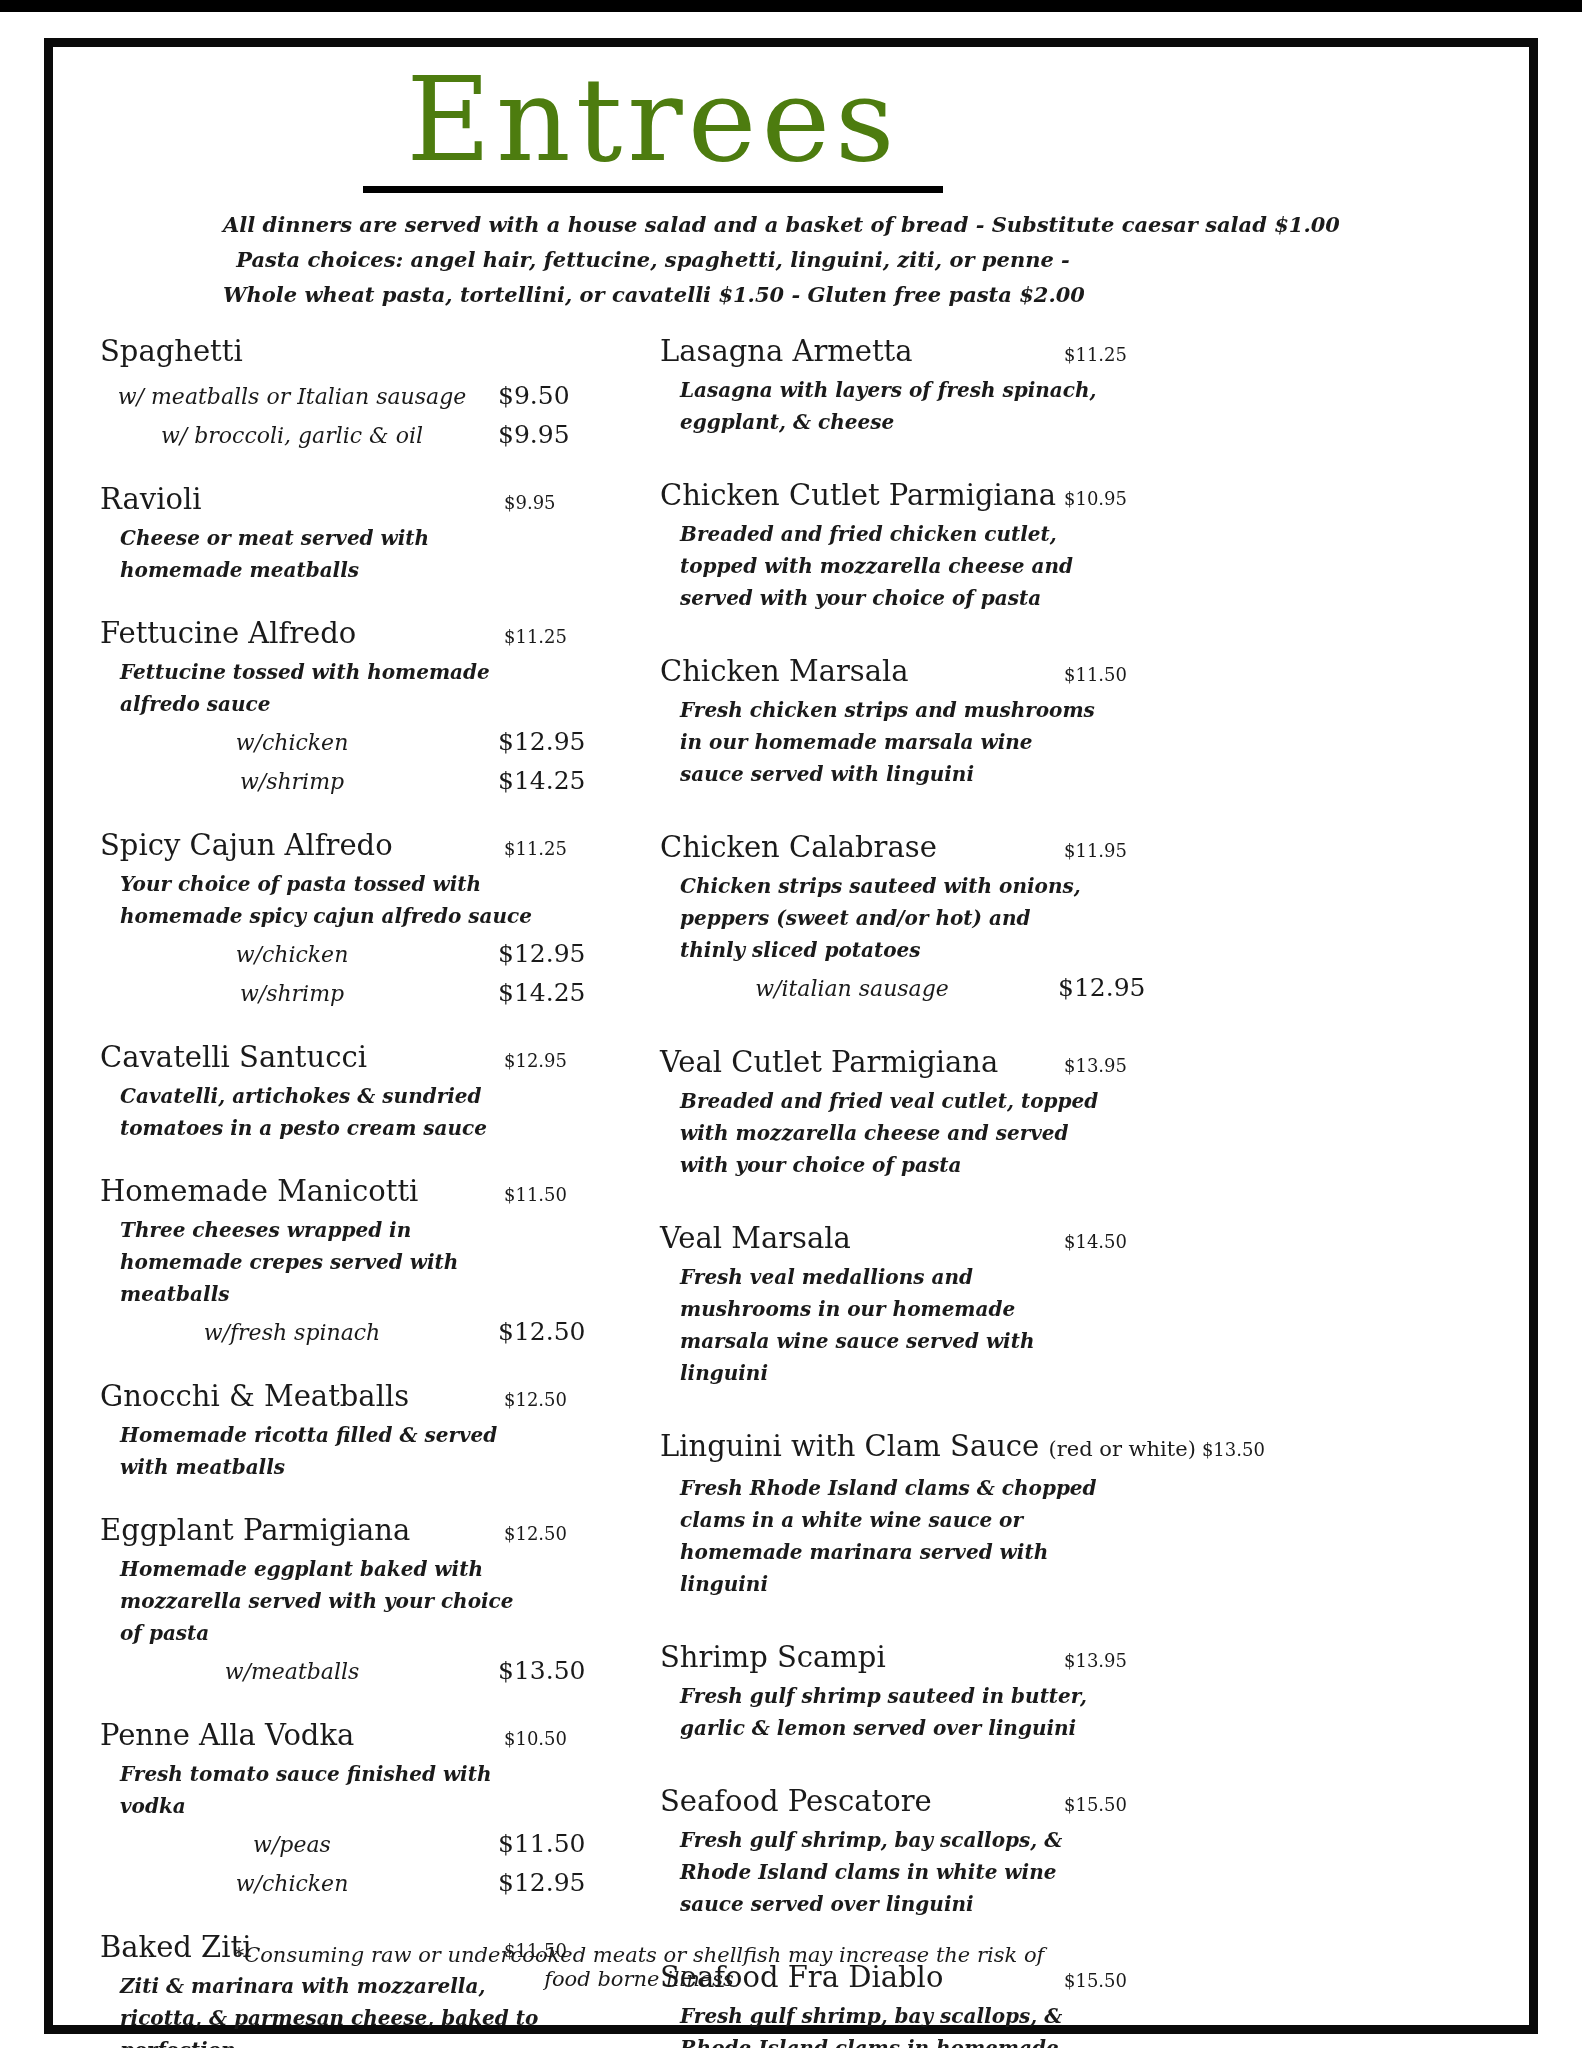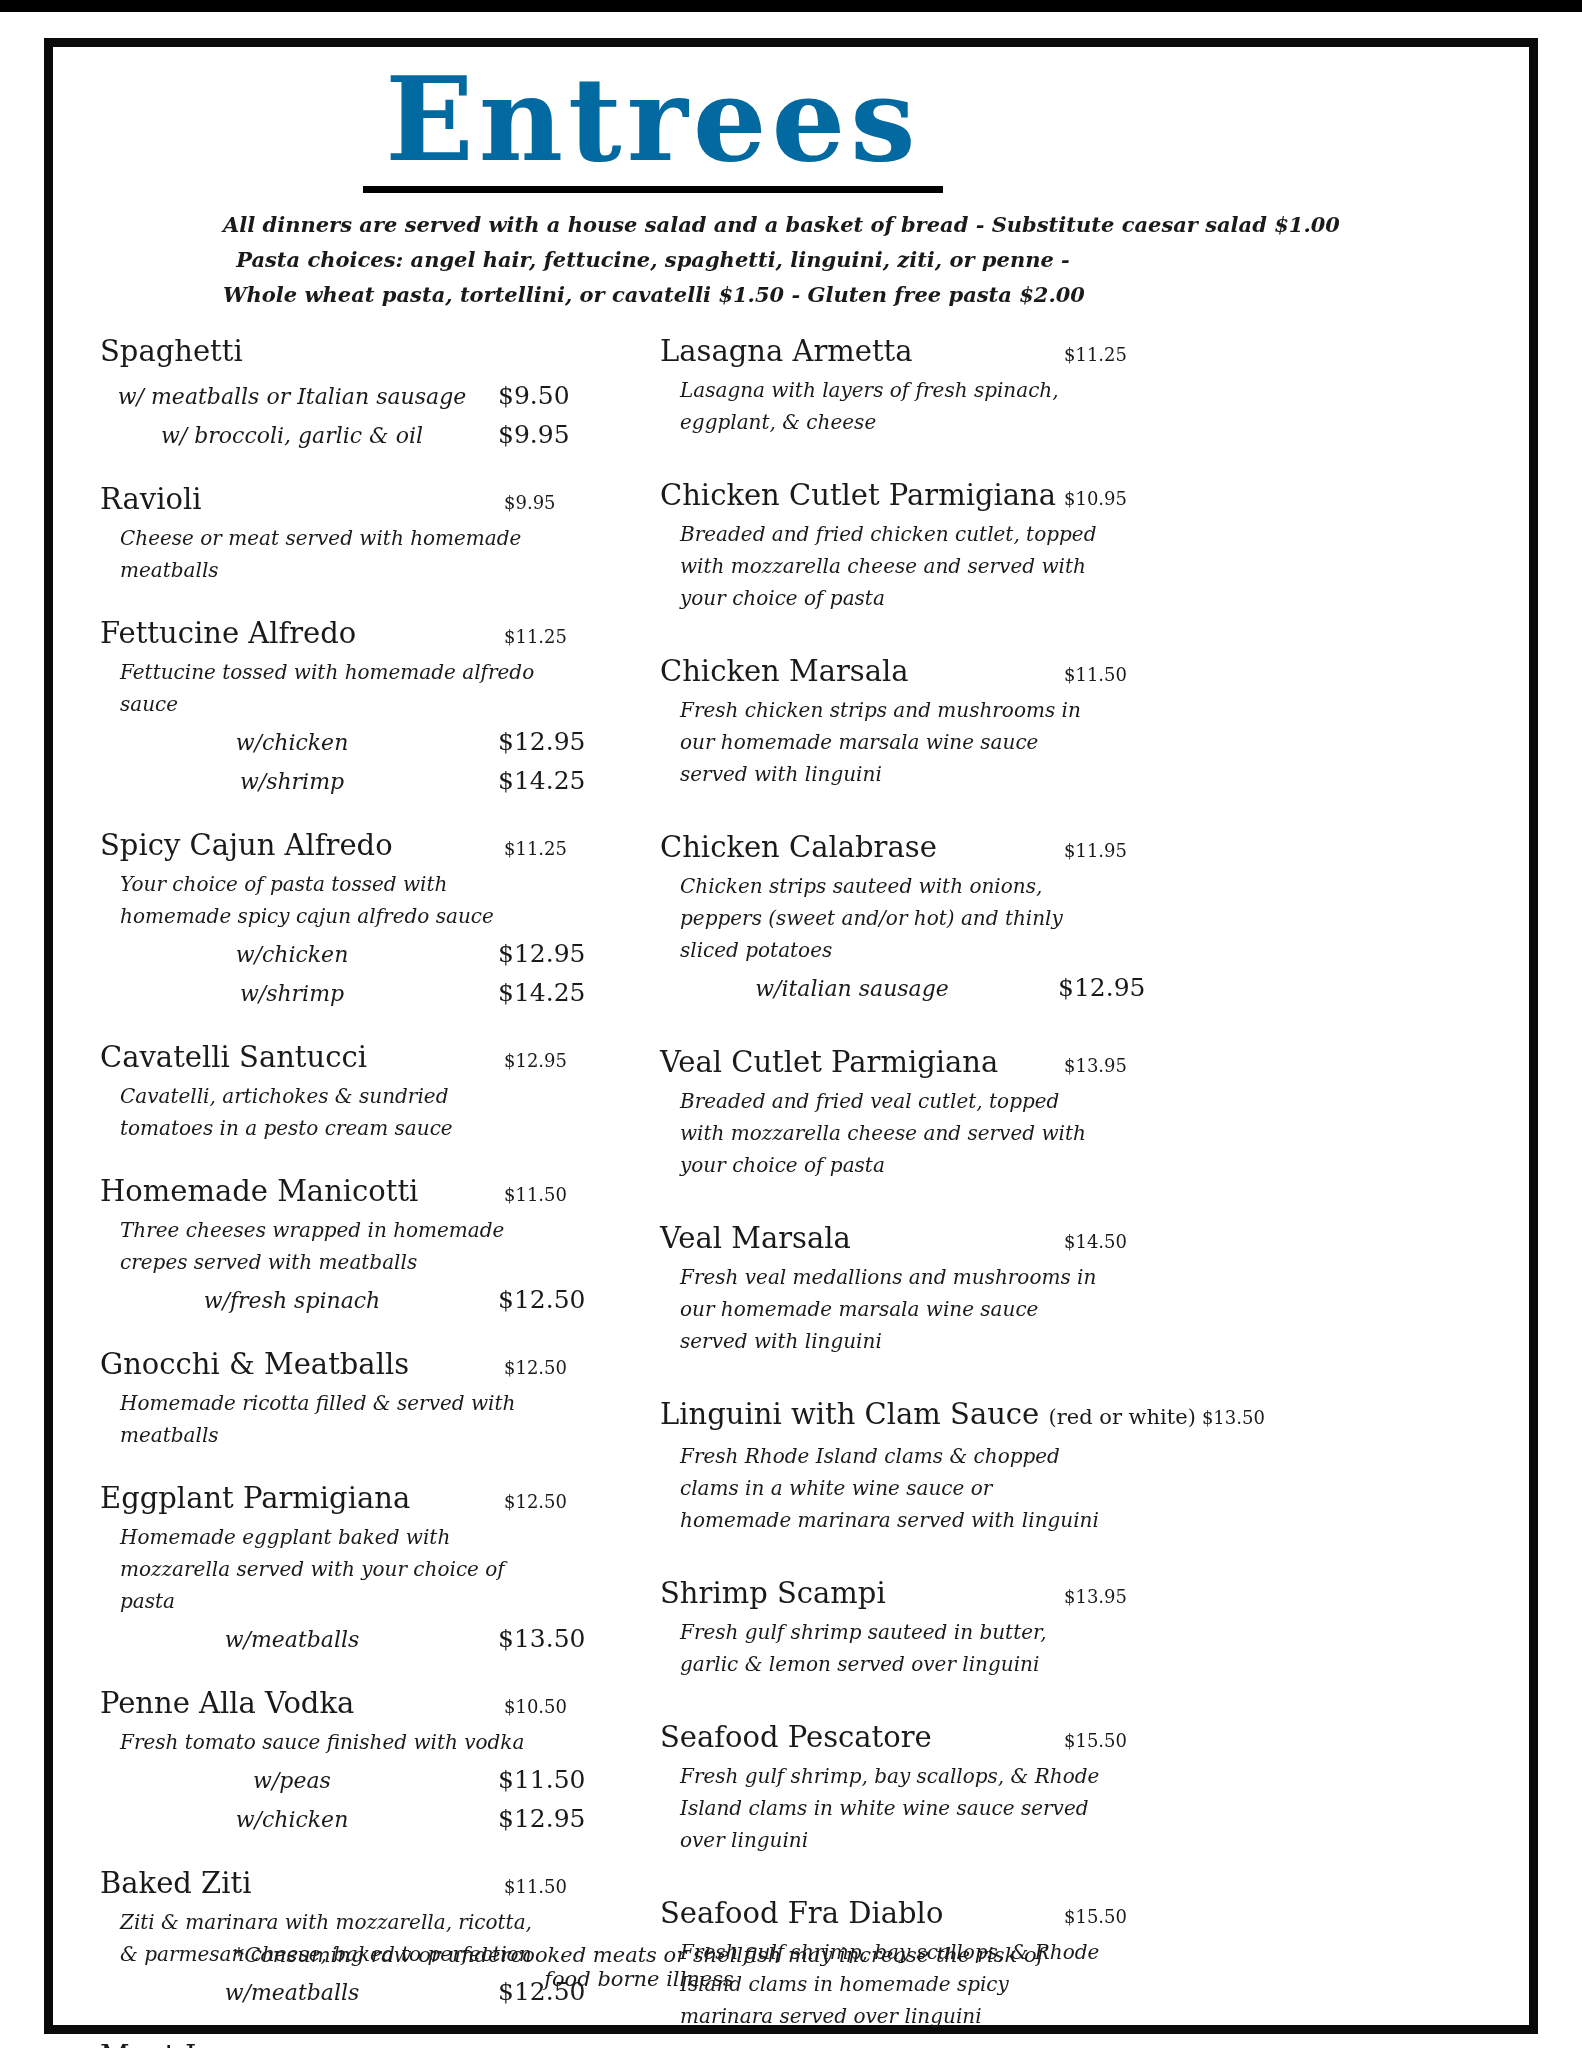--- a/index.html
+++ b/index.html
@@ -23,24 +23,24 @@
   .content {
     position: absolute; left: 53px; right: 53px; top: 47px; bottom: 23px;
   }
   .header {
     width: 860px;
     margin: 10px 0 0 170px;
     text-align: center;
   }
   .title {
     font-size: 116px;
-    font-weight: bold;
+    font-weight: normal;
     letter-spacing: 5px;
     line-height: 1.08;
-    color: #0369a1;
+    color: #4d7c0f;
   }
   .title-rule {
     width: 580px; height: 7px;
     background: #000;
     margin: 4px auto 14px auto;
   }
   .intro-line {
     font-style: italic;
     font-size: 21px;
     line-height: 35px;
@@ -75,20 +75,21 @@
     text-align: left;
     font-size: 18px;
     padding-left: 6px;
   }
   .item-desc {
     font-style: italic;
     font-size: 20px;
     line-height: 32px;
     padding-left: 20px;
     max-width: 440px;
+    font-weight: bold;
   }
   .variant {
     display: flex;
     align-items: baseline;
     font-size: 22px;
     line-height: 32px;
     white-space: nowrap;
   }
   .variant-label {
     flex: 1;

